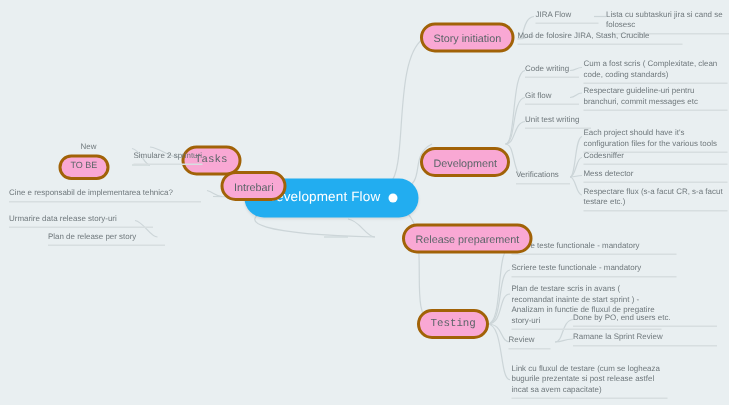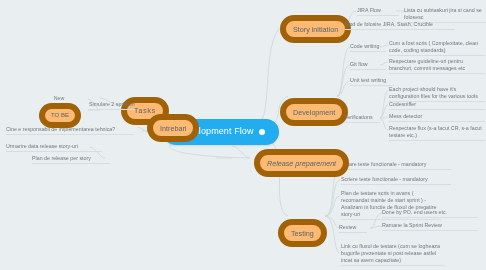--- a/index.html
+++ b/index.html
@@ -6,22 +6,22 @@
   body{
     width:486px;height:270px;overflow:hidden;
     background:#e9eff1;
     font-family:"Liberation Sans", sans-serif;
     position:relative;
   }
   #canvas{position:absolute;inset:0;width:486px;height:270px;}
   .lines{position:absolute;left:0;top:0;width:486px;height:270px;pointer-events:none;}
   .node{
     position:absolute;
-    background:#fdba74;
-    border:6px solid #a16207;
+    background:#f9a8d4;
+    border:2px solid #a16207;
     border-radius:14px;
     color:#5b6468;
     font-size:7.2px;
     line-height:1.25;
     padding:3.5px 7px;
     white-space:nowrap;
     box-sizing:border-box;
   }
   .leaf{
     position:absolute;
@@ -127,21 +127,21 @@
   <div class="leaf under" style="left:389px;top:40px;width:96px;">Cum a fost scris ( Complexitate, clean code, coding standards)</div>
   <div class="leaf under" style="left:350px;top:61px;width:36px;">Git flow</div>
   <div class="leaf under" style="left:389px;top:58px;width:96px;">Respectare guideline-uri pentru branchuri, commit messages etc</div>
   <div class="leaf under" style="left:350px;top:77px;width:44px;">Unit test writing</div>
   <div class="leaf under" style="left:389px;top:86px;width:96px;">Each project should have it's configuration files for the various tools</div>
   <div class="leaf under" style="left:344px;top:114px;width:36px;">Verifications</div>
   <div class="leaf under" style="left:389px;top:101px;width:96px;">Codesniffer</div>
   <div class="leaf under" style="left:389px;top:113px;width:96px;">Mess detector</div>
   <div class="leaf under" style="left:389px;top:125px;width:96px;">Respectare flux (s-a facut CR, s-a facut testare etc.)</div>
 
-  <div class="node" style="left:278px;top:219px;">
+  <div class="node" style="left:278px;top:206px;font-family:Liberation Mono, monospace;">
     <span>Testing</span>
   </div>
   <div class="leaf under" style="left:341px;top:161px;width:110px;">Rulare teste functionale - mandatory</div>
   <div class="leaf under" style="left:341px;top:176px;width:110px;">Scriere teste functionale - mandatory</div>
   <div class="leaf under" style="left:341px;top:190px;width:100px;">Plan de testare scris in avans ( recomandat inainte de start sprint ) - Analizam in functie de fluxul de pregatire story-uri</div>
   <div class="leaf under" style="left:339px;top:224px;width:28px;">Review</div>
   <div class="leaf under" style="left:382px;top:209px;width:96px;">Done by PO, end users etc.</div>
   <div class="leaf under" style="left:382px;top:222px;width:96px;">Ramane la Sprint Review</div>
   <div class="leaf under" style="left:341px;top:243px;width:104px;">Link cu fluxul de testare (cum se logheaza bugurile prezentate si post release astfel incat sa avem capacitate)</div>
 
@@ -152,19 +152,19 @@
   <div class="node" style="left:39px;top:103px;font-size:6px;padding:2.5px 6px;">
     <span>TO BE</span>
   </div>
   <div class="leaf under" style="left:89px;top:101px;width:46px;">Simulare 2 sprinturi</div>
 
   <div class="node" style="left:147px;top:114px;">
     <span>Intrebari</span>
   </div>
   <div class="leaf under" style="left:6px;top:126px;width:128px;">Cine e responsabil de implementarea tehnica?</div>
 
-  <div class="node" style="left:254px;top:149px;font-style:italic;">
+  <div class="node" style="left:268px;top:149px;">
     <span>Release preparement</span>
   </div>
   <div class="leaf under" style="left:6px;top:143px;width:96px;">Urmarire data release story-uri</div>
   <div class="leaf under" style="left:32px;top:155px;width:78px;">Plan de release per story</div>
 
 </div>
 
 </body></html>

